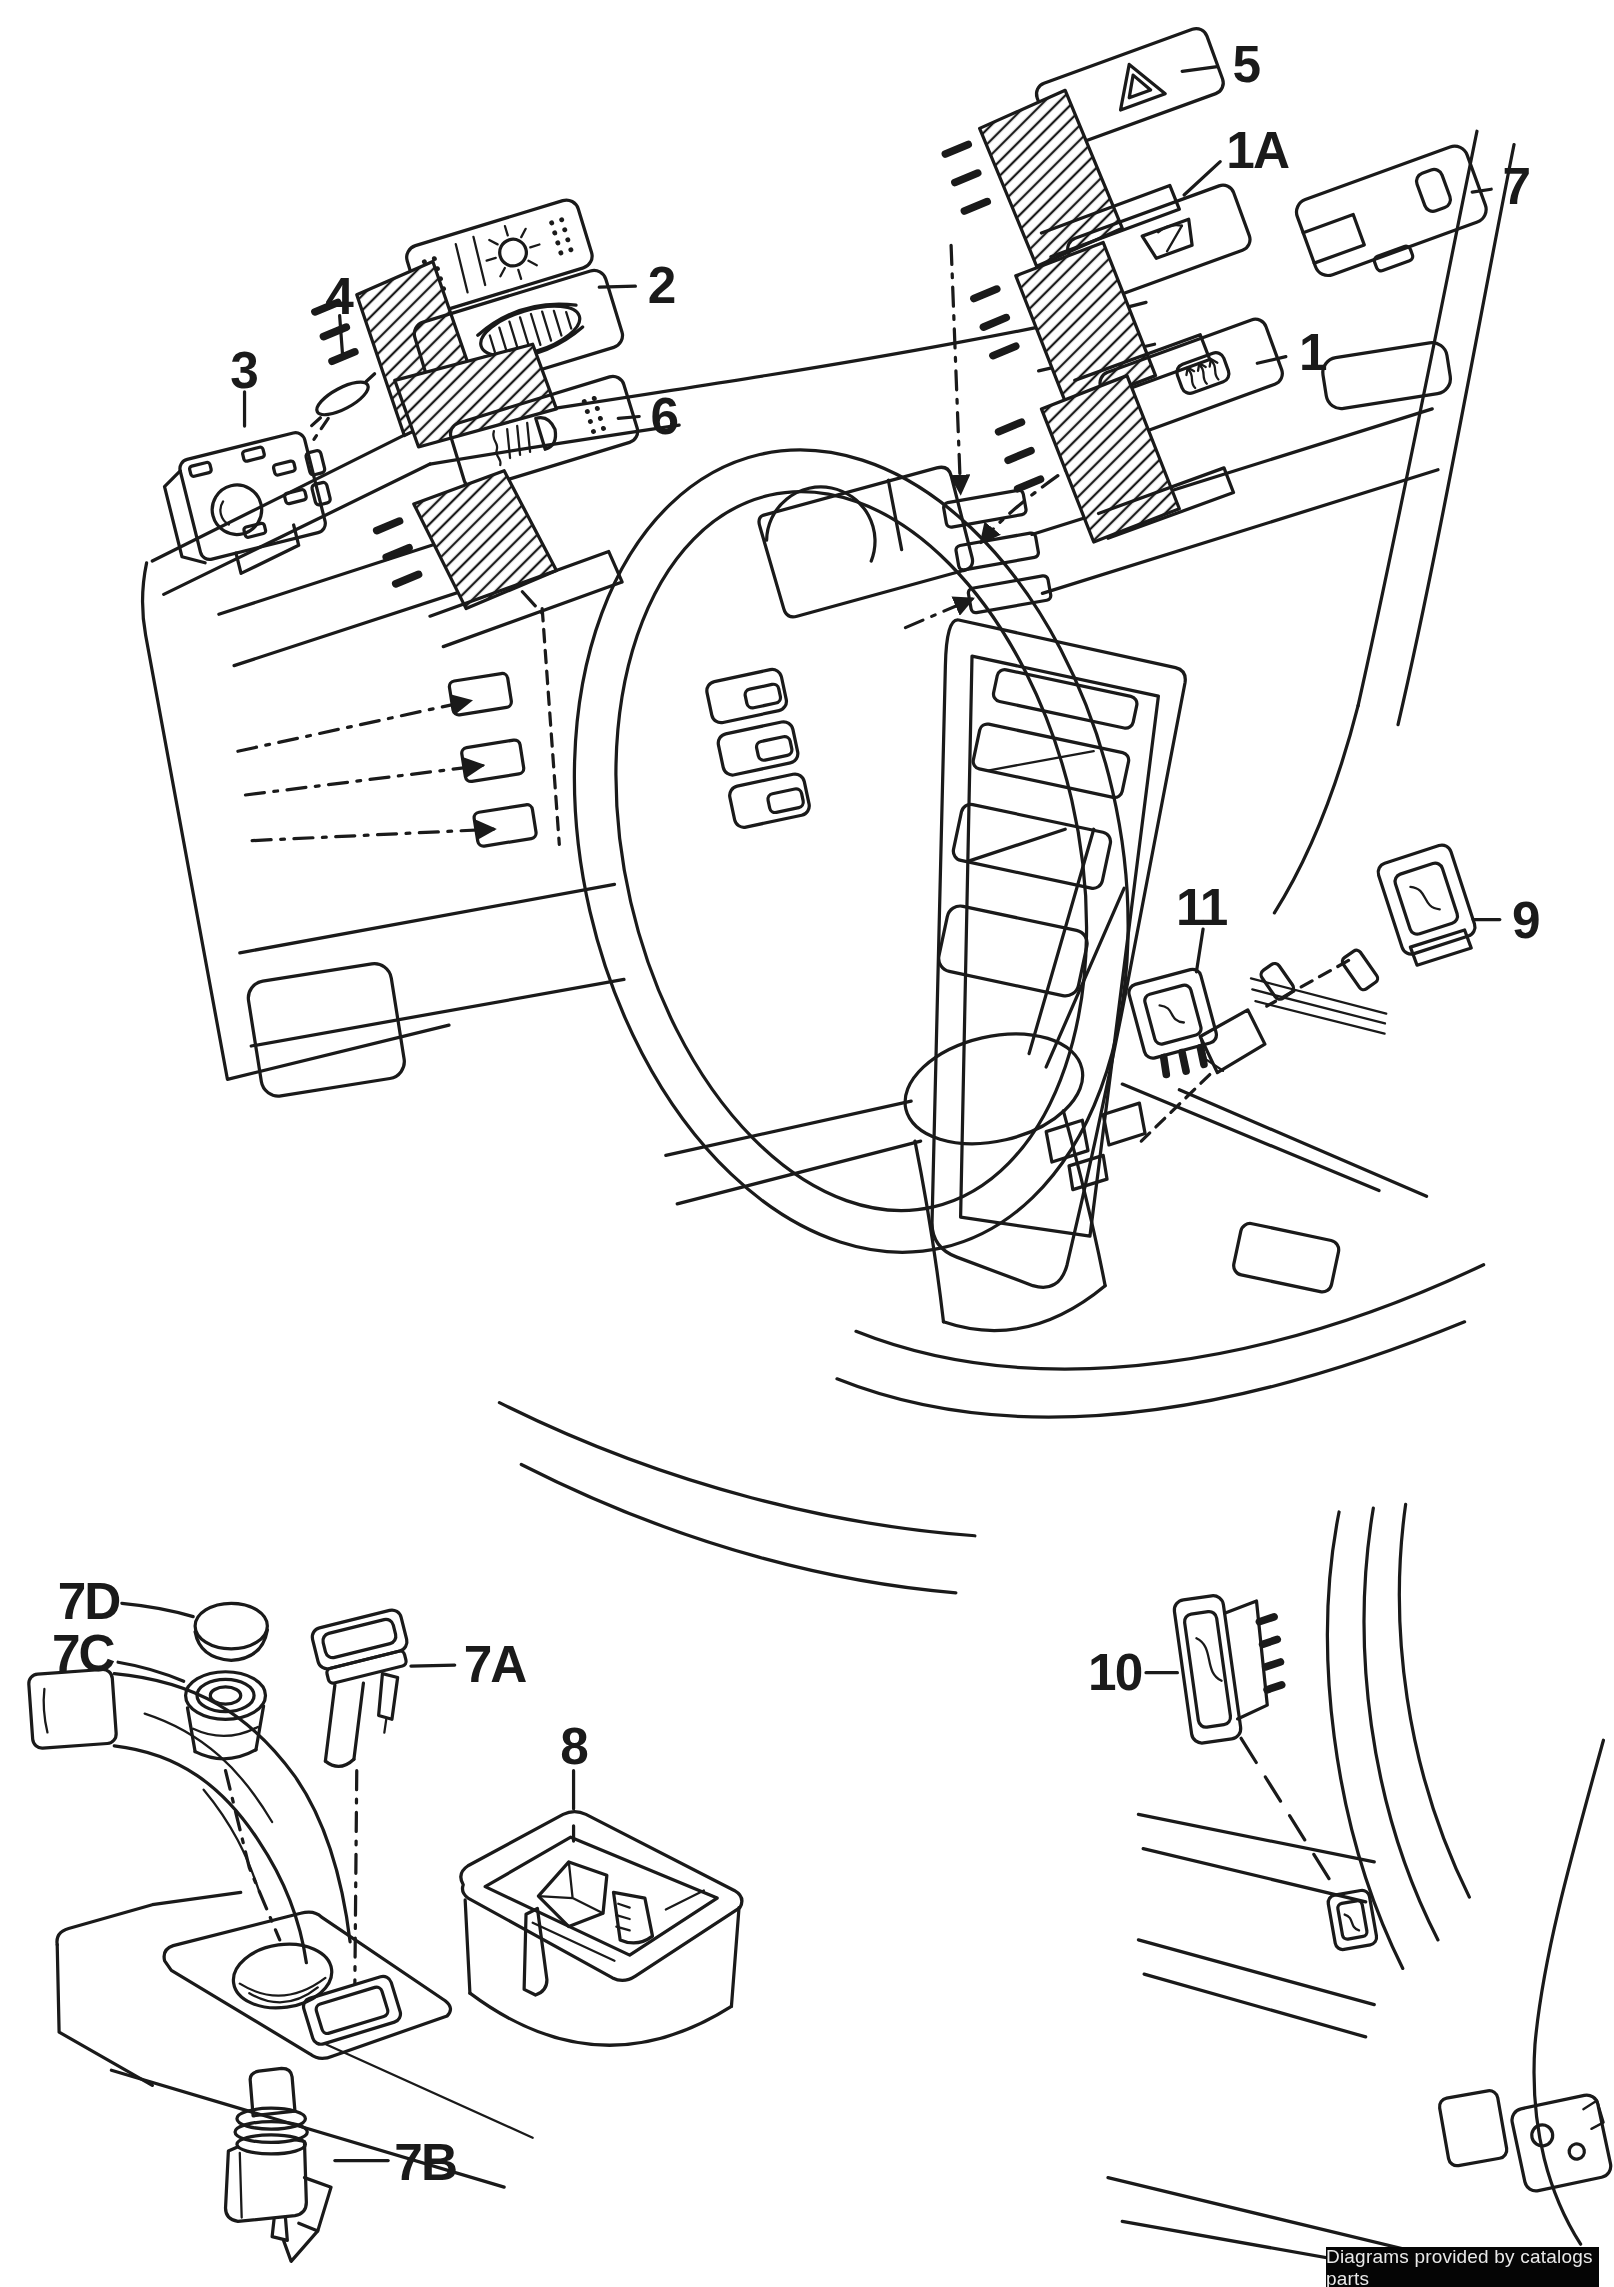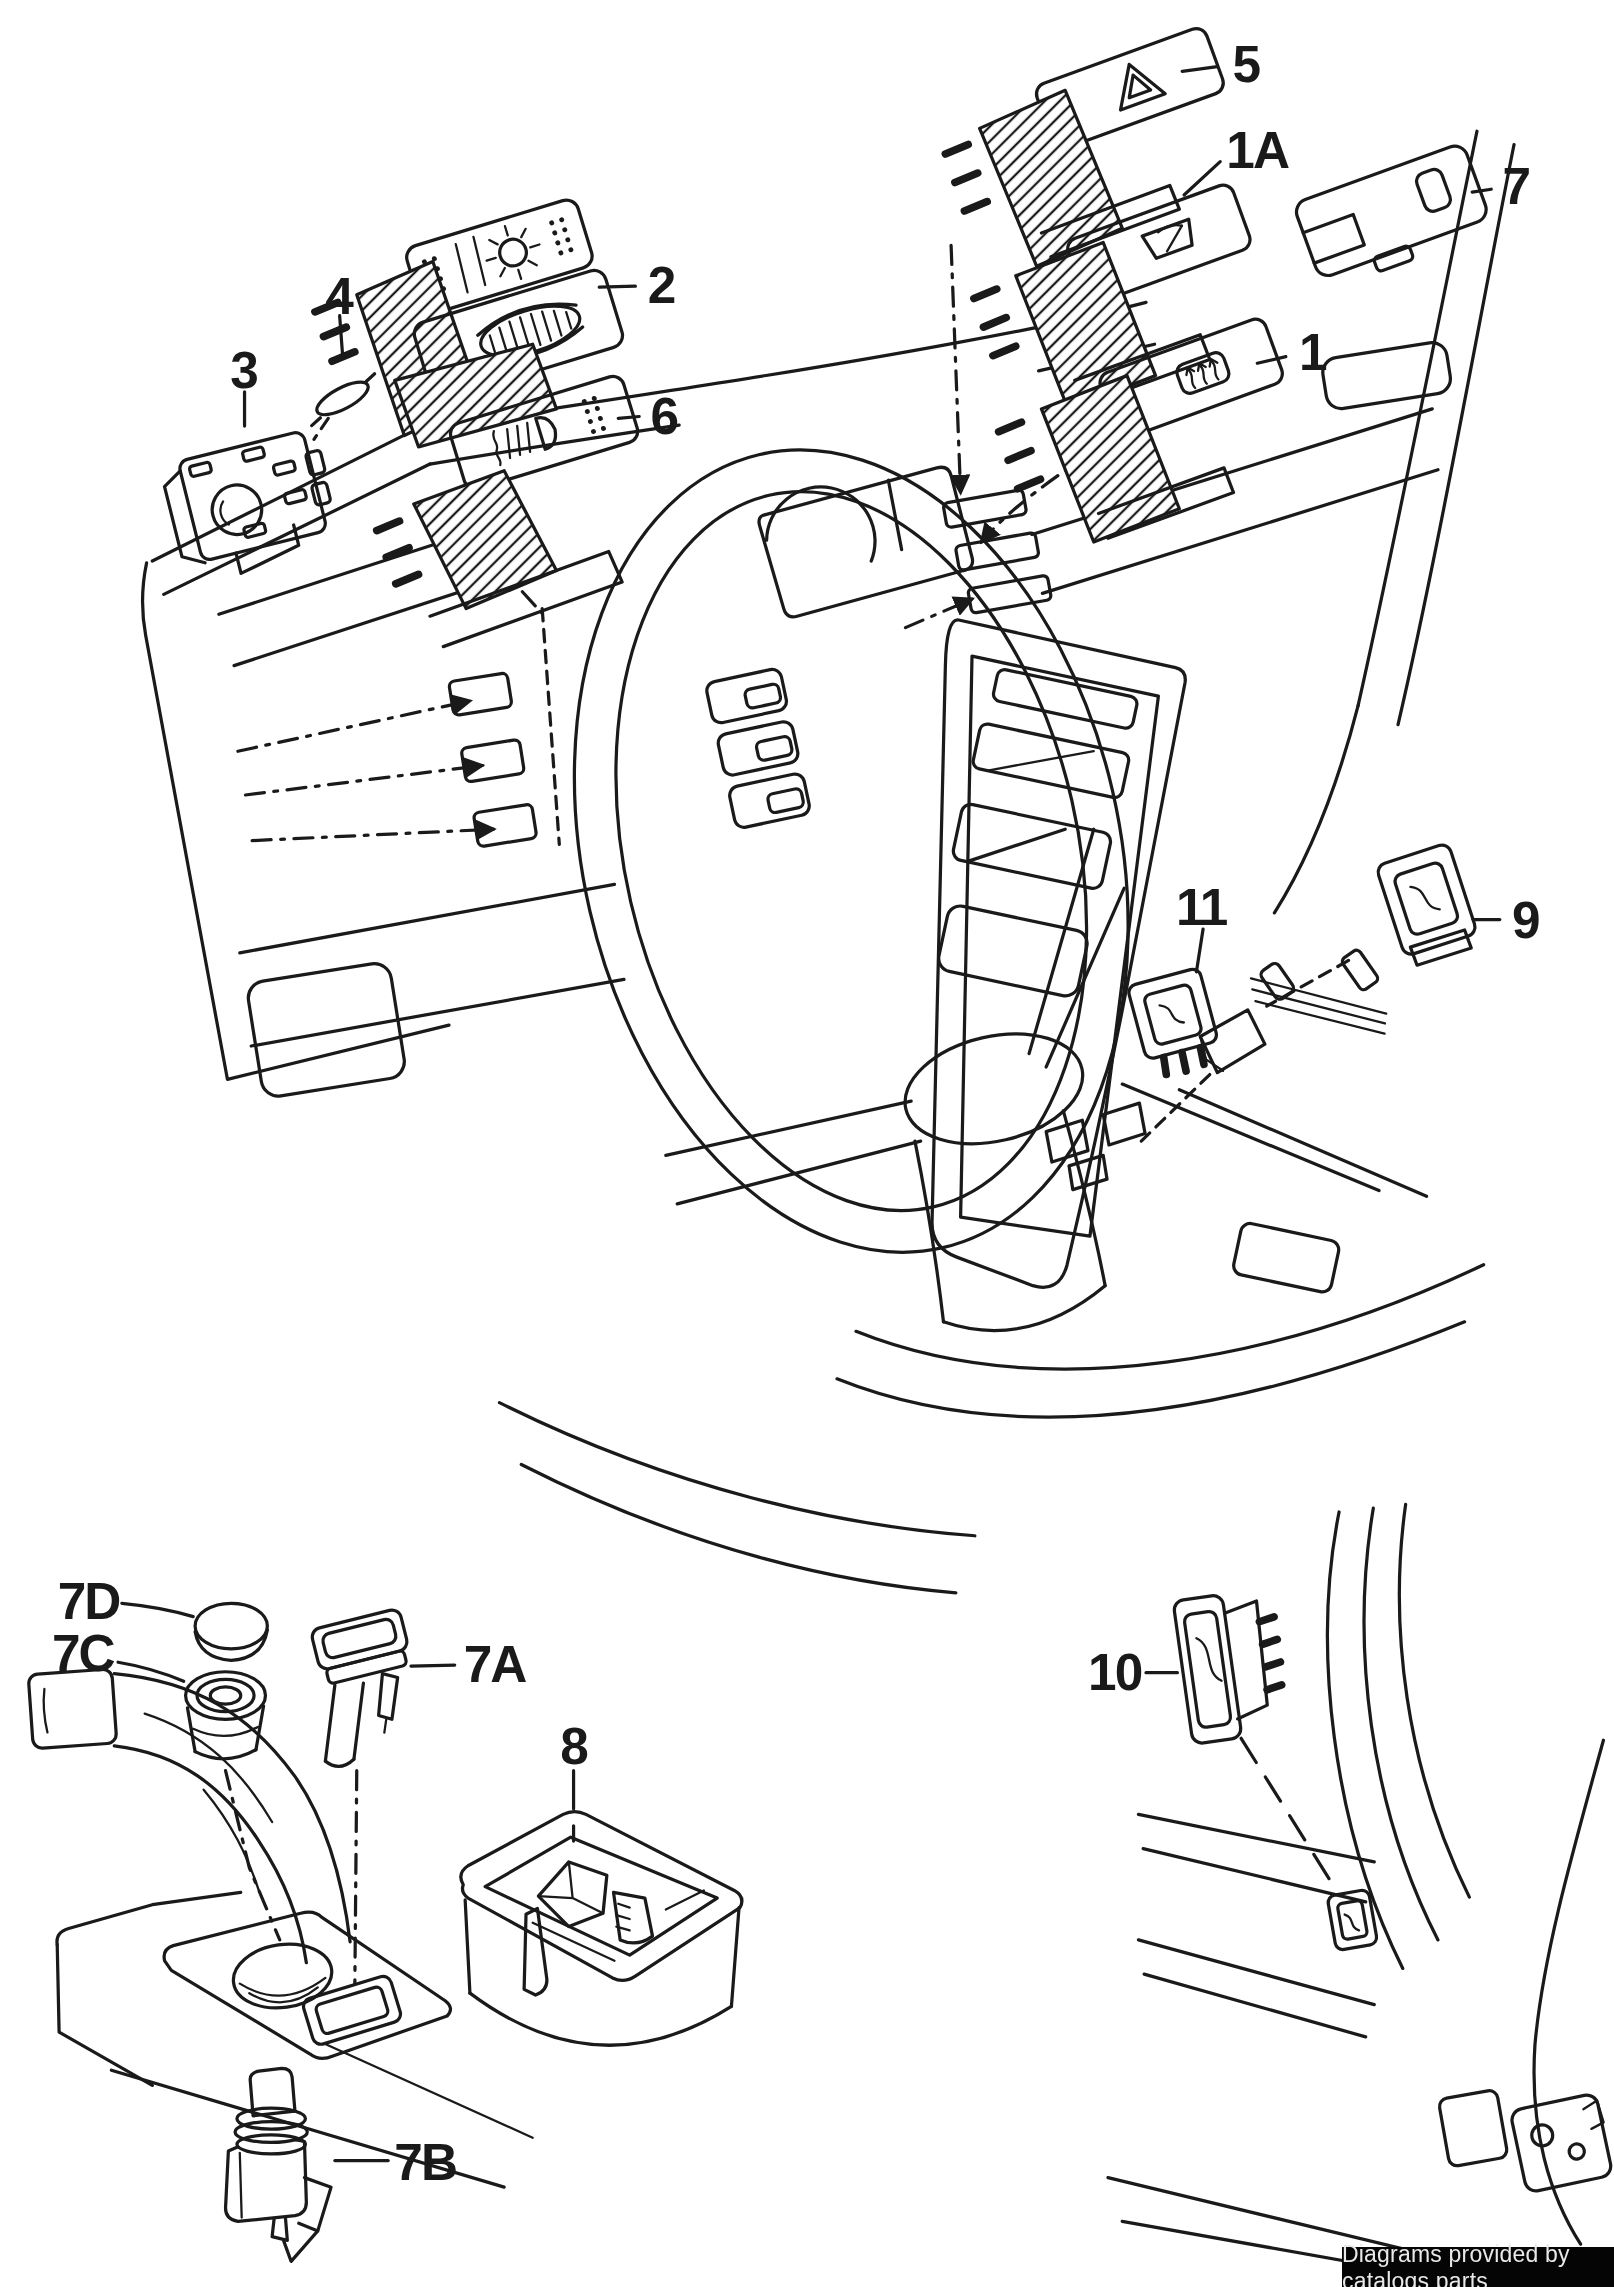--- a/index.html
+++ b/index.html
@@ -12,23 +12,23 @@
   .s{fill:none;stroke:#1a1a1a;stroke-width:3.4;stroke-linecap:round;stroke-linejoin:round;}
   .thin{stroke-width:2.4;}
   .thick{stroke-width:8;}
   .dd{stroke-dasharray:20 10 4 10;}
   .dsh{stroke-dasharray:13 9;}
   .dsh2{stroke-dasharray:30 18;}
   .hatch{fill:url(#hatchp);}
   .dot{fill:#1a1a1a;stroke:none;}
   .lbl{font-family:"Liberation Sans", sans-serif;font-weight:600;font-size:54px;
        fill:#1a1a1a;text-anchor:middle;letter-spacing:-2px;stroke:none;}
-  #badge{position:absolute;top:2247px;right:0;width:273px;height:41px;
+  #badge{position:absolute;top:2247px;right:16px;width:273px;height:41px;
          display:flex;align-items:center;justify-content:center;
-         font-size:23px;letter-spacing:0.2px;}
+         font-size:19px;letter-spacing:0.2px;}
 </style>
 </head>
 <body style="background: rgb(255, 255, 255);">
 
 <svg id="stage" width="1615" height="2287" viewBox="0 0 1698 2405" xmlns="http://www.w3.org/2000/svg">
   <defs>
     <marker id="arr" viewBox="0 0 10 10" refX="8.5" refY="5" markerWidth="6.5" markerHeight="6.5" orient="auto-start-reverse">
       <path d="M0,0 L10,5 L0,10 Z" fill="#1a1a1a"></path>
     </marker>
     <pattern id="hatchp" width="11" height="11" patternUnits="userSpaceOnUse" patternTransform="rotate(45)">

